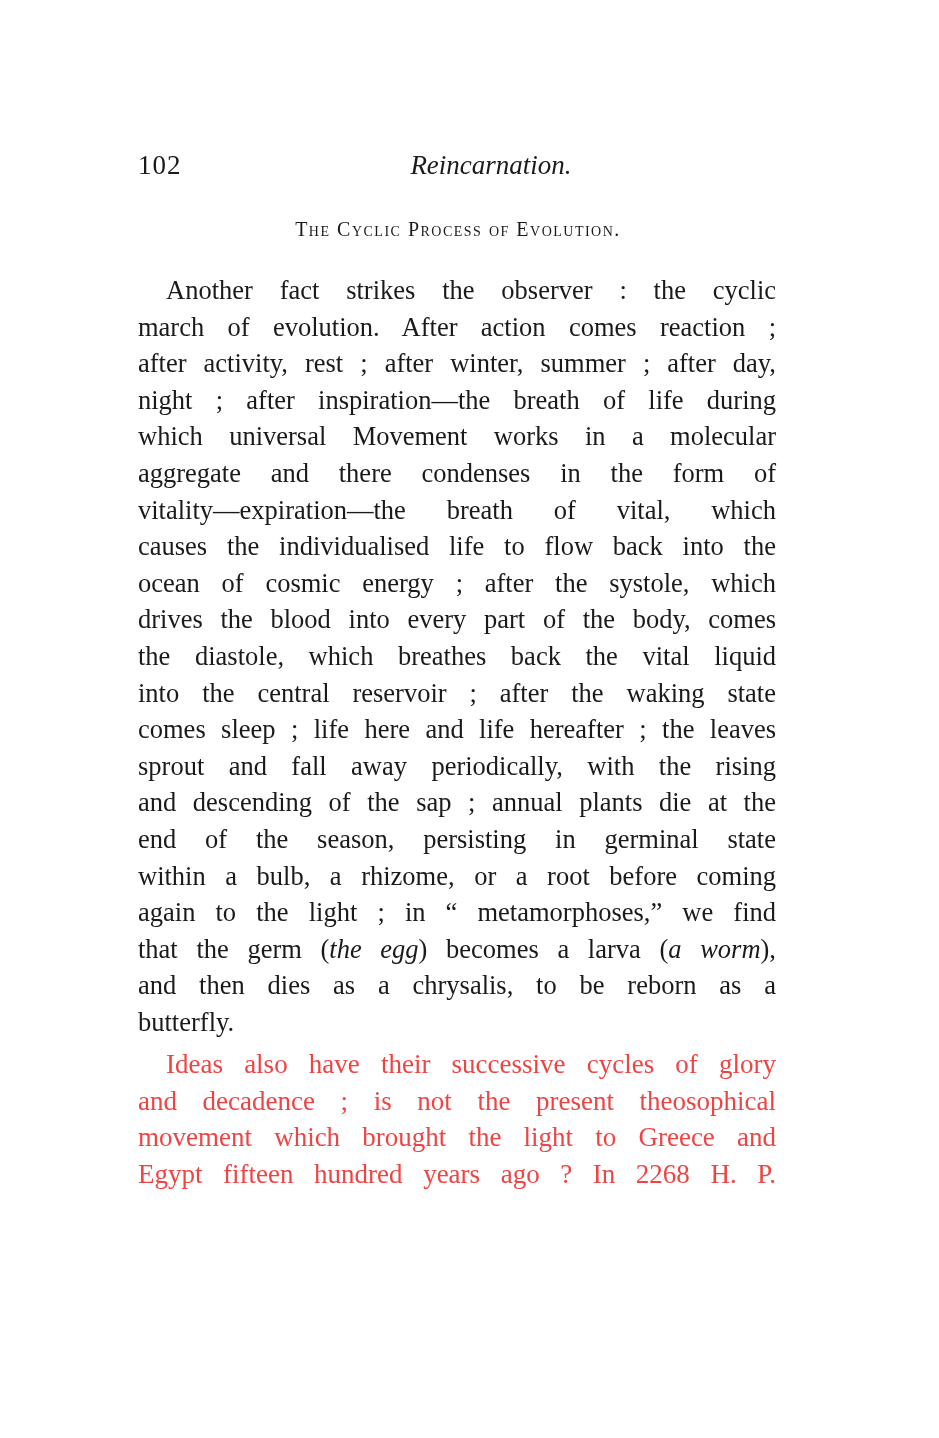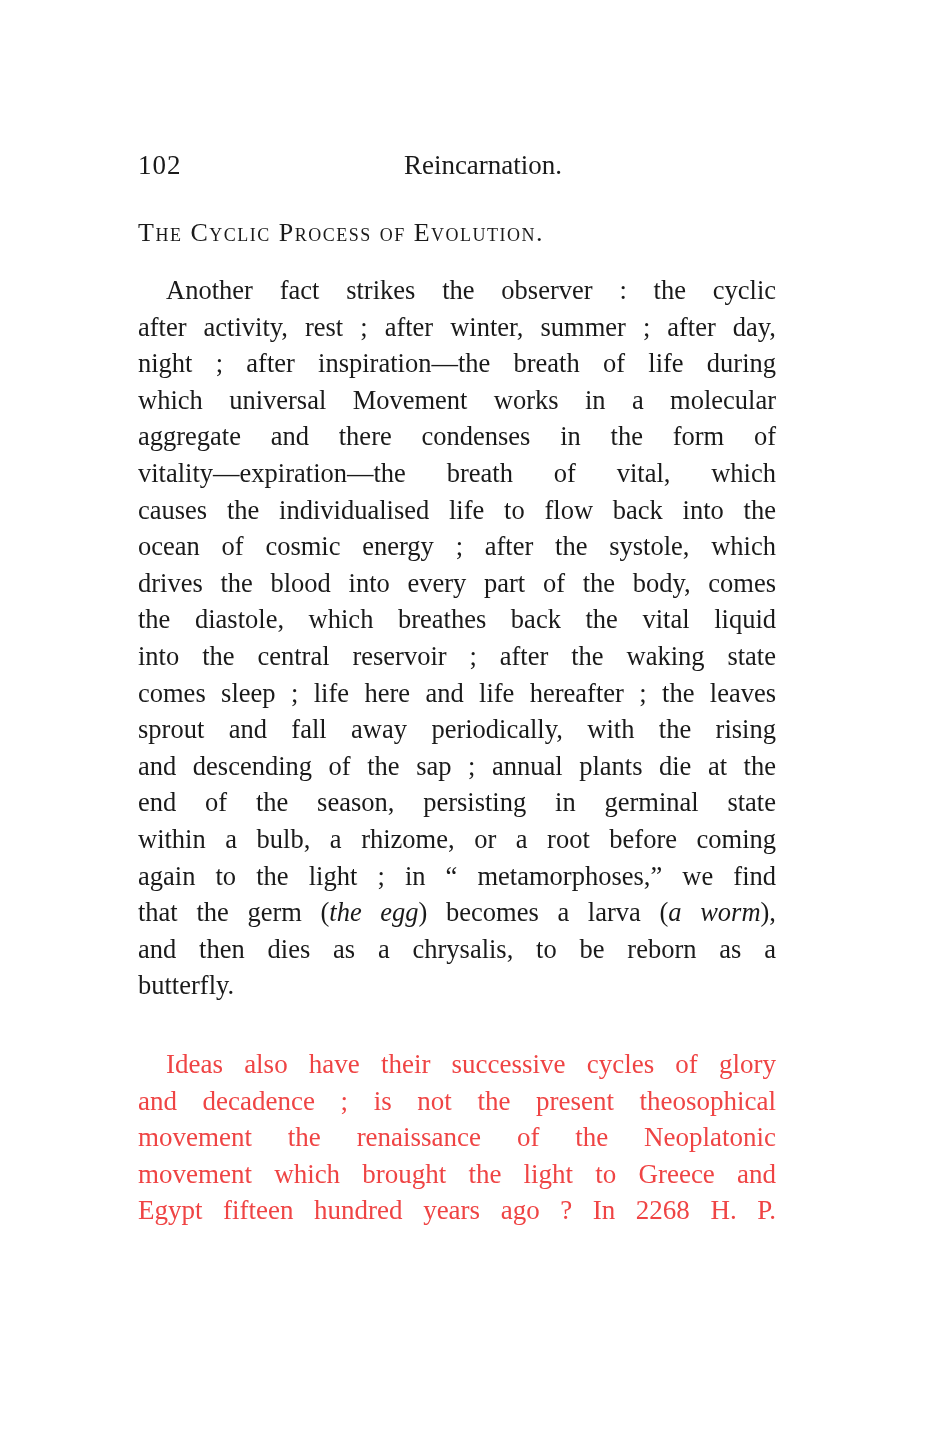--- a/index.html
+++ b/index.html
@@ -29,35 +29,36 @@
     }
     .page-number {
       position: absolute;
       left: 0;
       top: 0;
       font-size: 27px;
       letter-spacing: 1px;
     }
     .running-title {
       position: absolute;
-      left: 0;
+      left: 8px;
       width: 100%;
       top: 0;
       text-align: center;
+      font-style: italic;
       font-size: 27px;
       padding-left: 50px;
       box-sizing: border-box;
     }
     .section-title {
       position: absolute;
       left: 138px;
       width: 640px;
       top: 218px;
-      text-align: left;
-      font-size: 26px;
+      text-align: center;
+      font-size: 20px;
       font-variant: small-caps;
       letter-spacing: 1.5px;
     }
     .body-text {
       position: absolute;
       left: 138px;
       top: 272px;
       width: 638px;
       font-size: 26.5px;
     }
@@ -93,20 +94,21 @@
 
   <div class="running-head">
     <span class="page-number">102</span>
     <span class="running-title">Reincarnation.</span>
   </div>
 
   <div class="section-title">The Cyclic Process of Evolution.</div>
 
   <div class="body-text">
     <span class="line indent">Another fact strikes the observer : the cyclic</span>
+    <span class="line">march of evolution. After action comes reaction ;</span>
     <span class="line">after activity, rest ; after winter, summer ; after day,</span>
     <span class="line">night ; after inspiration—the breath of life during</span>
     <span class="line">which universal Movement works in a molecular</span>
     <span class="line">aggregate and there condenses in the form of</span>
     <span class="line">vitality—expiration—the breath of vital, which</span>
     <span class="line">causes the individualised life to flow back into the</span>
     <span class="line">ocean of cosmic energy ; after the systole, which</span>
     <span class="line">drives the blood into every part of the body, comes</span>
     <span class="line">the diastole, which breathes back the vital liquid</span>
     <span class="line">into the central reservoir ; after the waking state</span>
@@ -117,18 +119,17 @@
     <span class="line">within a bulb, a rhizome, or a root before coming</span>
     <span class="line">again to the light ; in “ metamorphoses,” we find</span>
     <span class="line"><span>that the germ (</span><em>the egg</em><span>) becomes a larva (</span><em>a worm</em><span>),</span></span>
     <span class="line">and then dies as a chrysalis, to be reborn as a</span>
     <span class="line last">butterfly.</span>
   </div>
 
   <div class="para2">
     <span class="line indent">Ideas also have their successive cycles of glory</span>
     <span class="line">and decadence ; is not the present theosophical</span>
-    <span class="line">movement the renaissance of the Neoplatonic</span>
     <span class="line">movement which brought the light to Greece and</span>
     <span class="line">Egypt fifteen hundred years ago ? In 2268 H. P.</span>
   </div>
 
 </div>
 
 </body></html>

